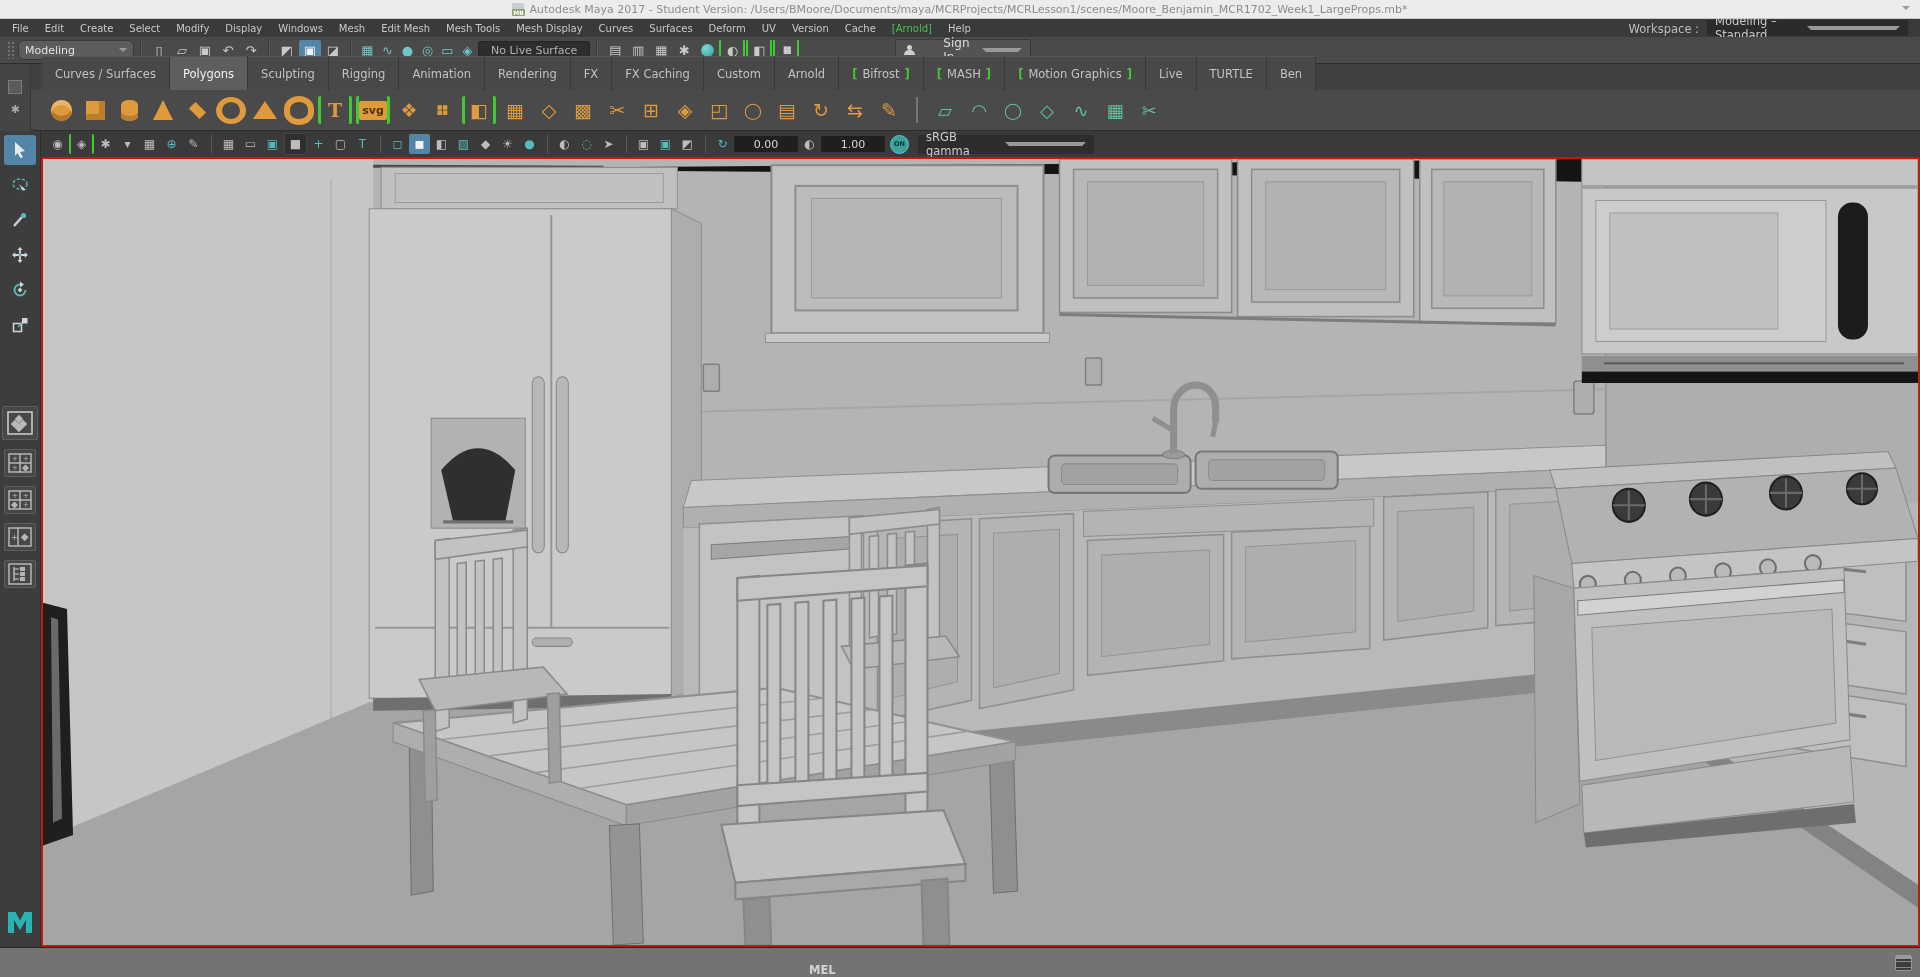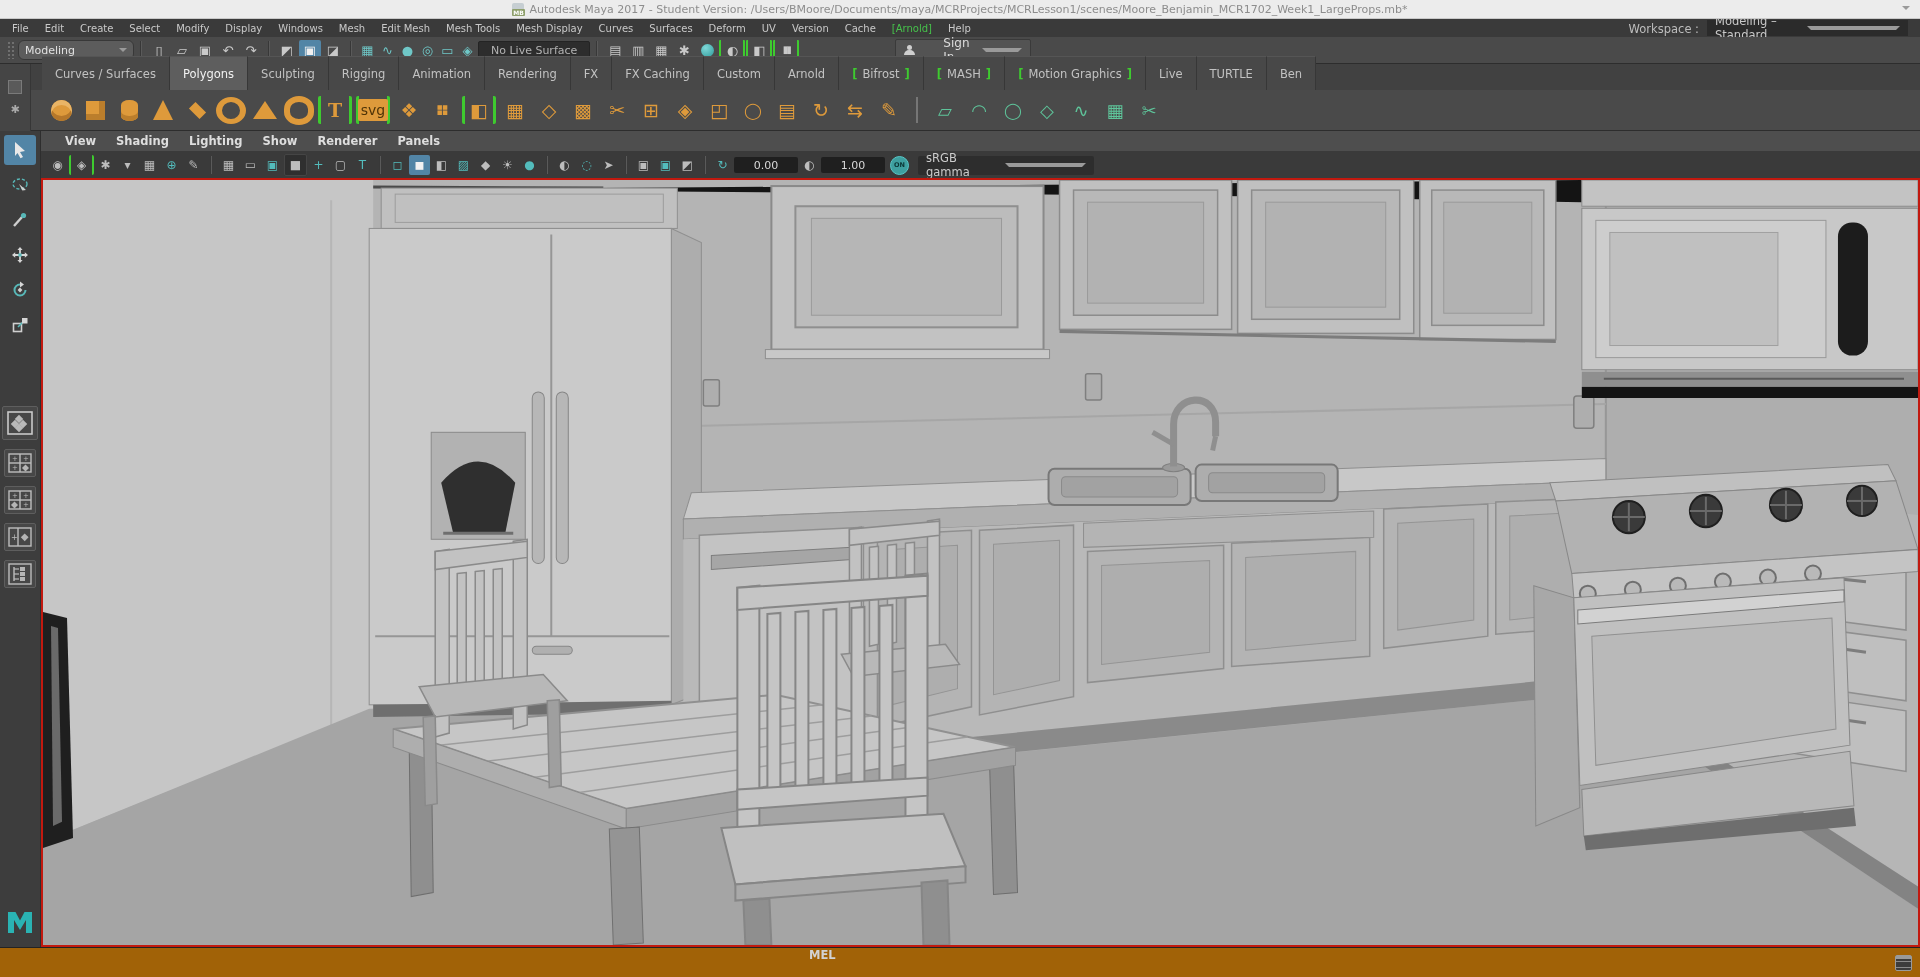--- a/index.html
+++ b/index.html
@@ -69,21 +69,21 @@
   .ssep{width:2px;height:26px;background:#9a9a9a;margin:0 8px;opacity:.55}
   .p-sph{width:21px;height:21px;border-radius:50%;background:#de9a3b;box-shadow:inset 0 5px 0 #eab566,inset 0 -5px 0 #b5772a}
   .p-cub{width:19px;height:19px;background:#de9a3b;box-shadow:inset -6px -6px 0 #bb7e2c}
   .p-cyl{width:17px;height:21px;background:#de9a3b;border-radius:8px/5px;box-shadow:inset 0 -5px 0 #bb7e2c}
   .p-con{width:0;height:0;border-left:10px solid transparent;border-right:10px solid transparent;border-bottom:20px solid #de9a3b}
   .p-pln{width:15px;height:15px;background:#de9a3b;transform:rotate(45deg) scaleY(.62)}
   .p-tor{width:21px;height:21px;border:6px solid #de9a3b;border-radius:50%;transform:scaleY(.82)}
   .p-pyr{width:0;height:0;border-left:12px solid transparent;border-right:12px solid transparent;border-bottom:18px solid #de9a3b}
   .p-pip{width:20px;height:17px;border:6px solid #de9a3b;border-radius:50% / 45%}
   .p-txt{font-weight:bold;font-size:19px;color:#de9a3b;font-family:"DejaVu Serif","Liberation Serif",serif}
-  .p-svg{background:#de9a3b;color:#4a3witch000;color:#503508;font-size:14px;font-weight:normal;padding:3px 3px;border-radius:2px}
+  .p-svg{background:#de9a3b;color:#4a3witch000;color:#503508;font-size:11px;font-weight:bold;padding:3px 3px;border-radius:2px}
 
   .g::before{display:inline-block}
   .g-new::before{content:"▯"} .g-open::before{content:"▱"} .g-save::before{content:"▣"}
   .g-undo::before{content:"↶"} .g-redo::before{content:"↷"}
   .g-hier::before{content:"◩"} .g-obj::before{content:"▣"} .g-comp::before{content:"◪"}
   .g-snapgrid::before{content:"▦"} .g-snapcurve::before{content:"∿"} .g-snappoint::before{content:"●"}
   .g-snapproj::before{content:"◎"} .g-snapview::before{content:"▭"} .g-live::before{content:"◈"}
   .g-rview::before{content:"▤"} .g-rcur::before{content:"▥"} .g-ipr::before{content:"▦"} .g-rset::before{content:"✱"}
   .g-lgt::before{content:"◐"} .g-txl::before{content:"◧"} .g-pse::before{content:"▮▮";letter-spacing:-2px;font-size:10px}
   .g-comb::before{content:"❖"} .g-sep2::before{content:"❖";transform:rotate(45deg)} .g-mir::before{content:"◧"}
@@ -120,21 +120,21 @@
   .onbadge{width:17px;height:17px;border-radius:50%;background:#3e9f9f;border:1px solid #57c7c7;color:#0b3535;
            font-size:6.5px;font-weight:bold;display:flex;align-items:center;justify-content:center;margin:0 4px}
   .gamma{background:#2d2d2d;height:19px;width:160px;display:flex;align-items:center;gap:6px;padding:0 8px;
          color:#cccccc;font-size:11.5px;border-radius:2px;margin-left:4px}
   .gamma span{flex:1}
 
   .viewport{flex:1;border:2px solid #c2190f;position:relative;min-height:0;background:#b5b5b5}
   .viewport svg{display:block;width:100%;height:100%}
 
   
-  .cmdline{height:29px;background:#a16207;display:flex;align-items:flex-start;flex:0 0 auto;border-top:1px solid #232323}
+  .cmdline{height:29px;background:#737373;display:flex;align-items:flex-end;flex:0 0 auto;border-top:1px solid #232323}
   .cmd-left{width:788px;background:#3e3e3e;position:relative;border-right:1px solid #2a2a2a;flex:0 0 auto}
   .stripes{position:absolute;right:3px;top:5px;bottom:5px;width:20px;
            background:repeating-linear-gradient(135deg,#565656 0 2px,transparent 2px 5px)}
   .cgrip{width:8px;margin:4px 2px;background-image:radial-gradient(#6d6d6d 1px,transparent 1.2px);background-size:4px 4px}
   .cmd-label{display:flex;align-items:center;padding:0 12px 0 8px;color:#d2d2d2;font-size:11.5px;font-weight:bold}
   .cmd-in1{width:440px;background:#262626;border-radius:3px;margin:5px 4px}
   .cmd-in2{flex:1;background:#2e2e2e;border-radius:2px;margin:5px 6px 5px 8px}
   .scripticon{width:15px;height:14px;align-self:center;margin-right:8px;border:1px solid #9a9a9a;border-radius:2px;
               background:linear-gradient(#9a9a9a 0 3px,transparent 3px),
                           repeating-linear-gradient(transparent 0 5px,#8a8a8a 5px 6px);background-color:#3c3c3c}
@@ -405,28 +405,20 @@
       </span>
 
       <span class="mlogo">
         <svg width="26" height="24">
             <path d="M1 23 L1 2 L8.5 2 L13 10.5 L17.5 2 L25 2 L25 23 L19 23 L19 10 L13 20 L7 10 L7 23 Z" fill="#2ab3b3"></path>
           </svg>
       </span>
     </div>
 
     <div class="panel">
-      <div class="panelmenu">
-        <span class="pm">View</span>
-        <span class="pm">Shading</span>
-        <span class="pm">Lighting</span>
-        <span class="pm">Show</span>
-        <span class="pm">Renderer</span>
-        <span class="pm">Panels</span>
-      </div>
 
       <div class="panelbar">
         <span class="vic">◉</span>
         <span class="vic grnbr">◈</span>
         <span class="vic">✱</span>
         <span class="vic">▾</span>
         <span class="vic">▦</span>
         <span class="vic teal">⊕</span>
         <span class="vic">✎</span>
         <span class="sep"></span>

